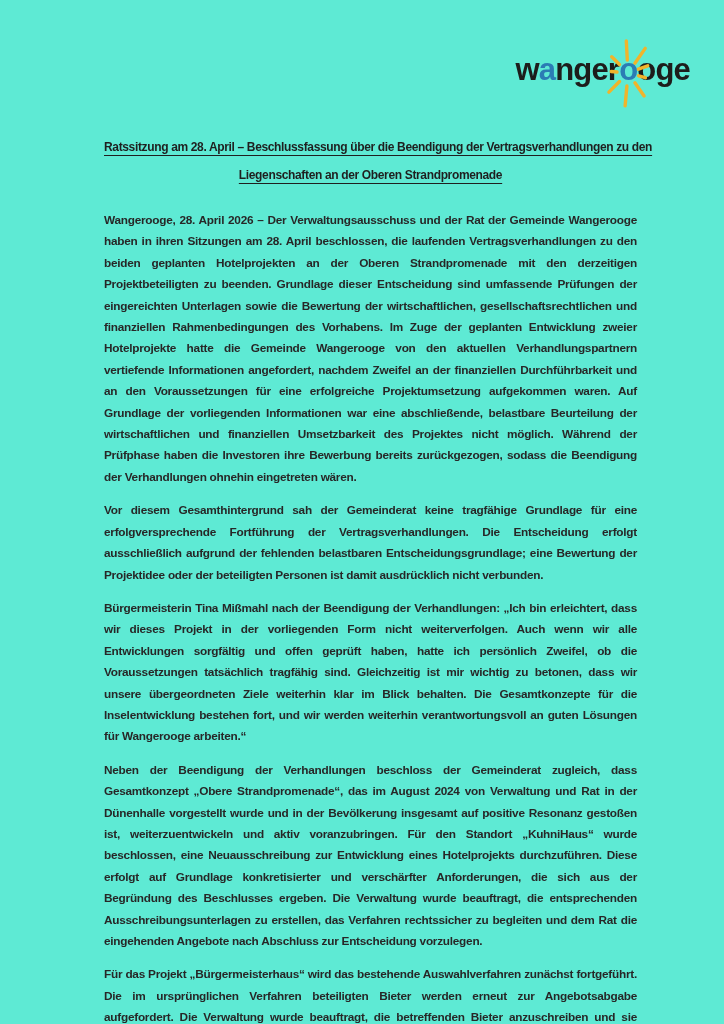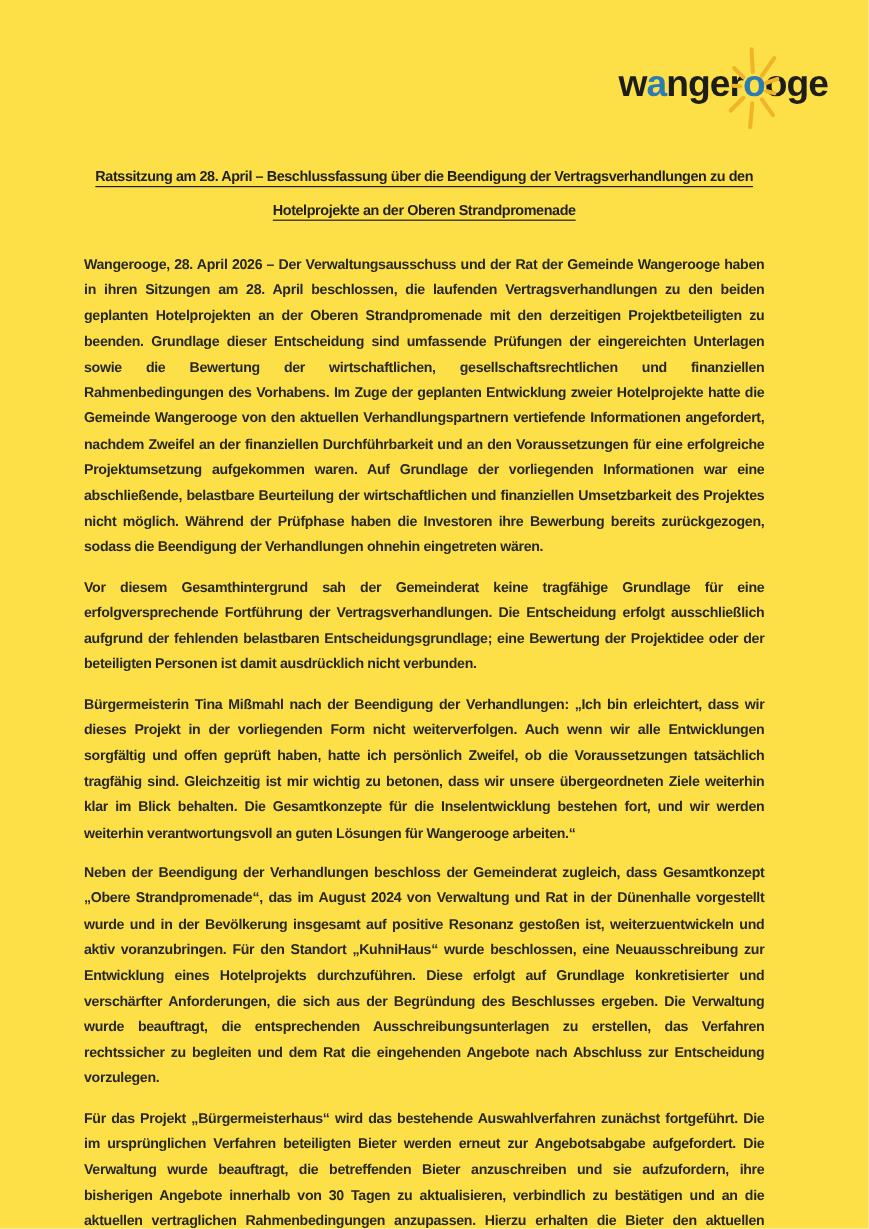--- a/index.html
+++ b/index.html
@@ -4,23 +4,23 @@
 <style>
   html, body {
     margin: 0;
     padding: 0;
     background: #ffffff;
   }
   .page {
     position: relative;
     width: 724px;
     height: 1024px;
-    background: #fde047;
+    background: #5eead4;
     box-sizing: border-box;
-    padding: 0 87px 0 70px;
+    padding: 0 87px 0 104px;
     overflow: hidden;
     font-family: "Liberation Sans", sans-serif;
     color: #262626;
   }
 
   
   .logo {
     position: absolute;
     top: 52px;
     right: 34px;
@@ -98,21 +98,21 @@
           <line x1="36.9" y1="51.0" x2="35.1" y2="70.9"></line>
           <line x1="29.5" y1="46.5" x2="18.9" y2="57.1"></line>
           <line x1="27.0" y1="37.0" x2="21.1" y2="36.5"></line>
           <line x1="29.5" y1="29.5" x2="21.7" y2="21.7"></line>
         </g>
       </svg><span class="o-letter">o</span></span><span>oge</span>
   </div>
 
   <div class="title-block">
     <div class="title-line">Ratssitzung am 28. April – Beschlussfassung über die Beendigung der Vertragsverhandlungen zu den</div>
-    <div class="title-line">Hotelprojekte an der Oberen Strandpromenade</div>
+    <div class="title-line">Liegenschaften an der Oberen Strandpromenade</div>
   </div>
 
   <main class="body-text">
     <p>Wangerooge, 28. April 2026 – Der Verwaltungsausschuss und der Rat der Gemeinde Wangerooge haben in ihren Sitzungen am 28. April beschlossen, die laufenden Vertragsverhandlungen zu den beiden geplanten Hotelprojekten an der Oberen Strandpromenade mit den derzeitigen Projektbeteiligten zu beenden. Grundlage dieser Entscheidung sind umfassende Prüfungen der eingereichten Unterlagen sowie die Bewertung der wirtschaftlichen, gesellschaftsrechtlichen und finanziellen Rahmenbedingungen des Vorhabens. Im Zuge der geplanten Entwicklung zweier Hotelprojekte hatte die Gemeinde Wangerooge von den aktuellen Verhandlungspartnern vertiefende Informationen angefordert, nachdem Zweifel an der finanziellen Durchführbarkeit und an den Voraussetzungen für eine erfolgreiche Projektumsetzung aufgekommen waren. Auf Grundlage der vorliegenden Informationen war eine abschließende, belastbare Beurteilung der wirtschaftlichen und finanziellen Umsetzbarkeit des Projektes nicht möglich. Während der Prüfphase haben die Investoren ihre Bewerbung bereits zurückgezogen, sodass die Beendigung der Verhandlungen ohnehin eingetreten wären.</p>
     <p>Vor diesem Gesamthintergrund sah der Gemeinderat keine tragfähige Grundlage für eine erfolgversprechende Fortführung der Vertragsverhandlungen. Die Entscheidung erfolgt ausschließlich aufgrund der fehlenden belastbaren Entscheidungsgrundlage; eine Bewertung der Projektidee oder der beteiligten Personen ist damit ausdrücklich nicht verbunden.</p>
     <p>Bürgermeisterin Tina Mißmahl nach der Beendigung der Verhandlungen: „Ich bin erleichtert, dass wir dieses Projekt in der vorliegenden Form nicht weiterverfolgen. Auch wenn wir alle Entwicklungen sorgfältig und offen geprüft haben, hatte ich persönlich Zweifel, ob die Voraussetzungen tatsächlich tragfähig sind. Gleichzeitig ist mir wichtig zu betonen, dass wir unsere übergeordneten Ziele weiterhin klar im Blick behalten. Die Gesamtkonzepte für die Inselentwicklung bestehen fort, und wir werden weiterhin verantwortungsvoll an guten Lösungen für Wangerooge arbeiten.“</p>
     <p>Neben der Beendigung der Verhandlungen beschloss der Gemeinderat zugleich, dass Gesamtkonzept „Obere Strandpromenade“, das im August 2024 von Verwaltung und Rat in der Dünenhalle vorgestellt wurde und in der Bevölkerung insgesamt auf positive Resonanz gestoßen ist, weiterzuentwickeln und aktiv voranzubringen. Für den Standort „KuhniHaus“ wurde beschlossen, eine Neuausschreibung zur Entwicklung eines Hotelprojekts durchzuführen. Diese erfolgt auf Grundlage konkretisierter und verschärfter Anforderungen, die sich aus der Begründung des Beschlusses ergeben. Die Verwaltung wurde beauftragt, die entsprechenden Ausschreibungsunterlagen zu erstellen, das Verfahren rechtssicher zu begleiten und dem Rat die eingehenden Angebote nach Abschluss zur Entscheidung vorzulegen.</p>
     <p>Für das Projekt „Bürgermeisterhaus“ wird das bestehende Auswahlverfahren zunächst fortgeführt. Die im ursprünglichen Verfahren beteiligten Bieter werden erneut zur Angebotsabgabe aufgefordert. Die Verwaltung wurde beauftragt, die betreffenden Bieter anzuschreiben und sie aufzufordern, ihre bisherigen Angebote innerhalb von 30 Tagen zu aktualisieren, verbindlich zu bestätigen und an die aktuellen vertraglichen Rahmenbedingungen anzupassen. Hierzu erhalten die Bieter den aktuellen Entwurf des Grundstückskaufvertrages sowie die maßgeblichen Projektanforderungen. Die fristgerecht eingehenden Angebote werden ausgewertet und dem Rat zur weiteren Entscheidungsfindung vorgelegt.</p>
   </main>
 

